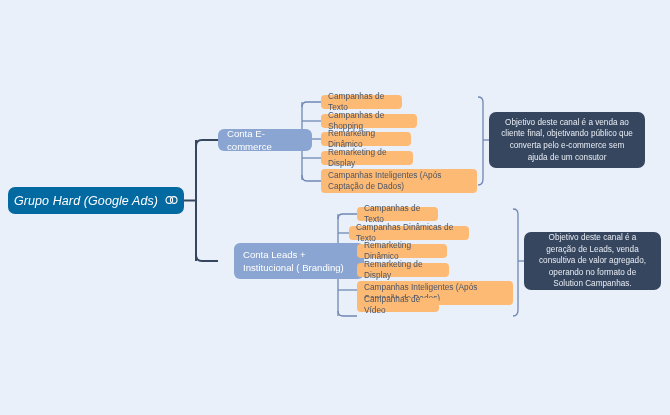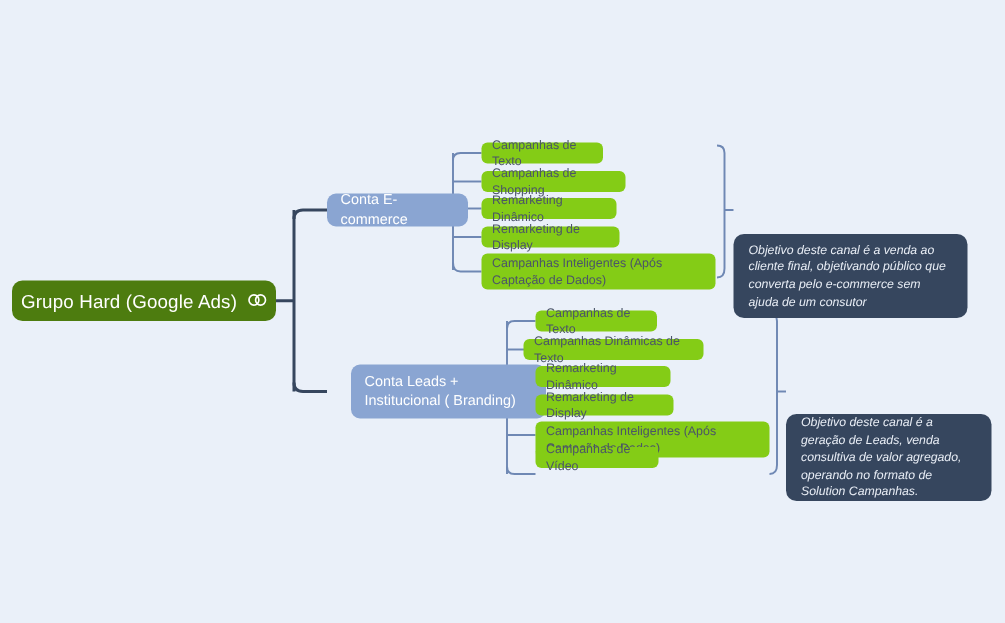--- a/index.html
+++ b/index.html
@@ -27,31 +27,32 @@
     pointer-events: none;
   }
 
   
   .root-node {
     position: absolute;
     left: 8px;
     top: 187px;
     width: 176px;
     height: 27px;
-    background: #4d7c0f;
+    background: #0369a1;
     border-radius: 7px;
     display: flex;
     align-items: center;
     justify-content: center;
     gap: 7px;
     color: #ffffff;
     font-size: 12.5px;
     letter-spacing: .1px;
     box-sizing: border-box;
     padding: 0 10px;
+    font-style: italic;
   }
   .root-node .label { white-space: nowrap; }
   .link-icon { display: block; }
 
   
   .branch-node {
     position: absolute;
     background: #8aa5d2;
     border-radius: 6px;
     color: #ffffff;
@@ -72,46 +73,45 @@
   #branch-1 {
     left: 234px;
     top: 243px;
     width: 130px;
     height: 36px;
   }
 
   
   .leaf {
     position: absolute;
-    background: #84cc16;
+    background: #fdba74;
     border-radius: 4px;
     color: #4b5568;
     font-size: 8.3px;
     line-height: 11.5px;
     box-sizing: border-box;
     padding: 3px 7px;
     display: flex;
     align-items: center;
   }
 
   
   .note {
     position: absolute;
     background: #36465e;
     border-radius: 7px;
     color: #e8edf5;
     font-size: 8.2px;
     line-height: 11.6px;
-    font-style: italic;
+    text-align: center;
     box-sizing: border-box;
     padding: 8px 10px;
     display: flex;
     align-items: center;
     justify-content: center;
-    margin-top: 44px;
   }
   #note-0 {
     left: 489px;
     top: 112px;
     width: 156px;
     height: 56px;
   }
   #note-1 {
     left: 524px;
     top: 232px;

